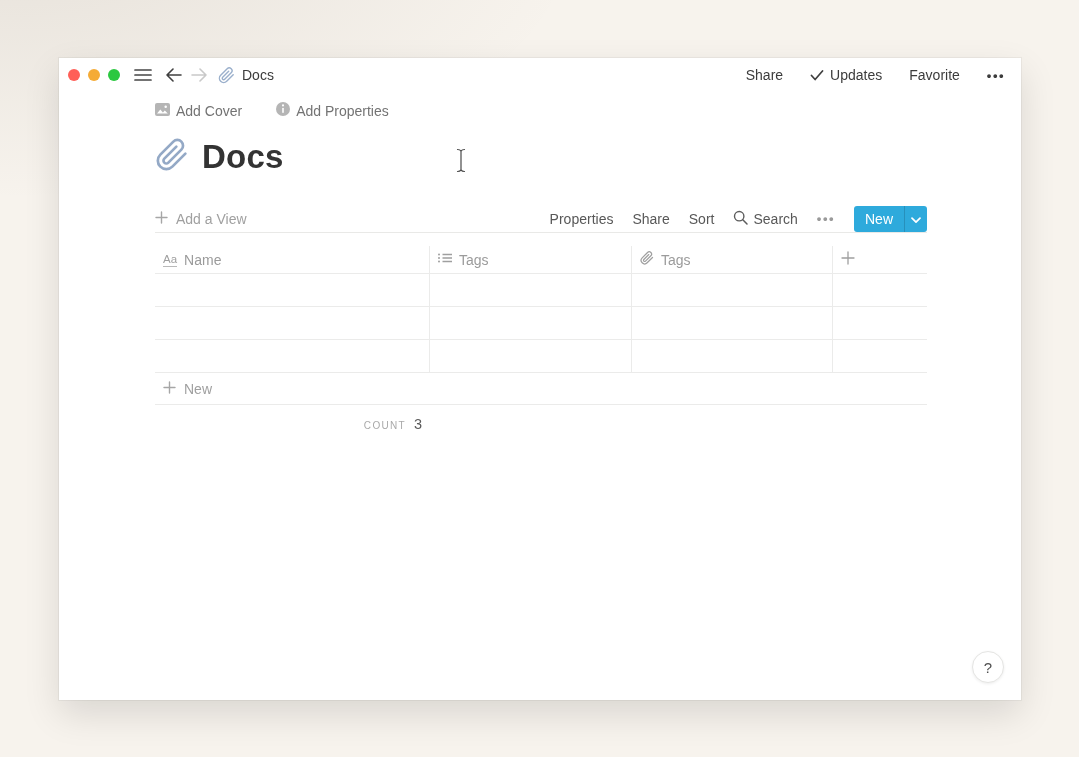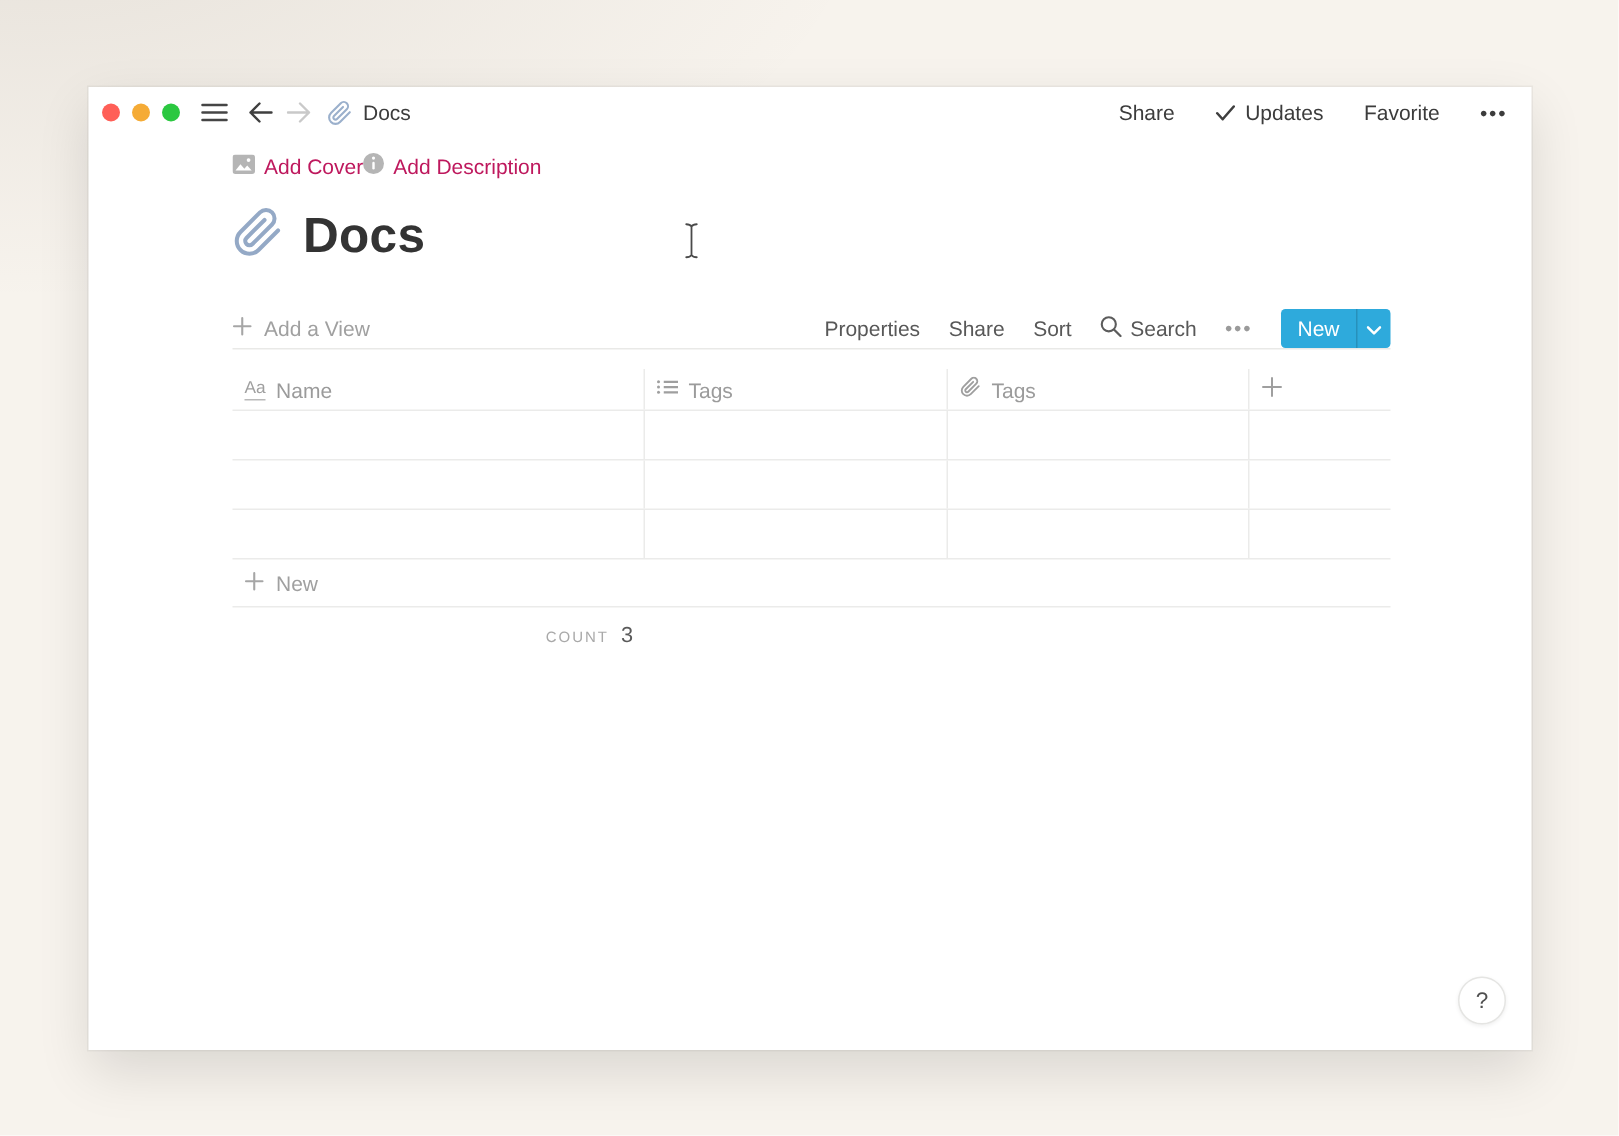--- a/index.html
+++ b/index.html
@@ -25,21 +25,21 @@
   .hamburger { margin-left:14px; }
   .nav-back { margin-left:13px; }
   .nav-fwd  { margin-left:9px; }
   .crumb { margin-left:10px; display:flex; align-items:center; gap:7px; }
   .crumb-label { font-size:14px; color:#3c3c3c; }
   .tb-right { margin-left:auto; display:flex; align-items:center; gap:27px; font-size:14px; color:#3c3c3c; }
   .tb-right .item { display:flex; align-items:center; gap:6px; cursor:default; }
   .tb-dots { letter-spacing:1.5px; font-size:13px; font-weight:bold; }
   
   .content { margin:0 94px 0 96px; }
-  .meta-row { margin-top:10px; display:flex; align-items:center; gap:0; font-size:14px; color:#be185d; }
+  .meta-row { margin-top:10px; display:flex; align-items:center; gap:34px; font-size:14px; color:#737373; }
   .meta { display:flex; align-items:center; gap:6px; }
   .title-row { margin-top:15px; display:flex; align-items:center; gap:13px; height:46px; }
   .page-title { margin:0; font-size:33px; font-weight:700; color:#333333; letter-spacing:0.2px; }
   .cursor { position:absolute; left:396px; top:90px; }
   
   .view-bar { margin-top:25px; height:28px; display:flex; align-items:center; border-bottom:1px solid #e9e9e7; font-size:14px;gap:46px; }
   .add-view { display:flex; align-items:center; gap:8px; color:#a0a0a0; }
   .toolbar { margin-left:auto; display:flex; align-items:center; gap:19px; color:#585858;text-align:right; }
   .tool { display:flex; align-items:center; gap:5px; }
   .tool-dots { color:#9a9a9a; letter-spacing:1.5px; font-size:13px; font-weight:bold; }
@@ -135,21 +135,21 @@
         <span>Add Cover</span>
       </span>
       <span class="meta">
         <span>
           <svg width="14" height="14" viewBox="0 0 14 14">
               <circle cx="7" cy="7" r="7" fill="#b5b5b5"></circle>
               <rect x="6.2" y="5.8" width="1.6" height="5.2" rx="0.8" fill="#fff"></rect>
               <circle cx="7" cy="3.4" r="1.05" fill="#fff"></circle>
             </svg>
         </span>
-        <span>Add Description</span>
+        <span>Add Properties</span>
       </span>
     </div>
 
     <div class="title-row">
       <span>
         <svg width="34" height="34" viewBox="0 0 24 24">
             <path d="M21.44 11.05l-9.19 9.19a6 6 0 0 1-8.49-8.49l9.19-9.19a4 4 0 0 1 5.66 5.66l-9.2 9.19a2 2 0 0 1-2.83-2.83l8.49-8.48" stroke="#94a9c6" stroke-width="1.9" fill="none" stroke-linecap="round" stroke-linejoin="round"></path>
           </svg>
       </span>
       <h1 class="page-title">Docs</h1>

